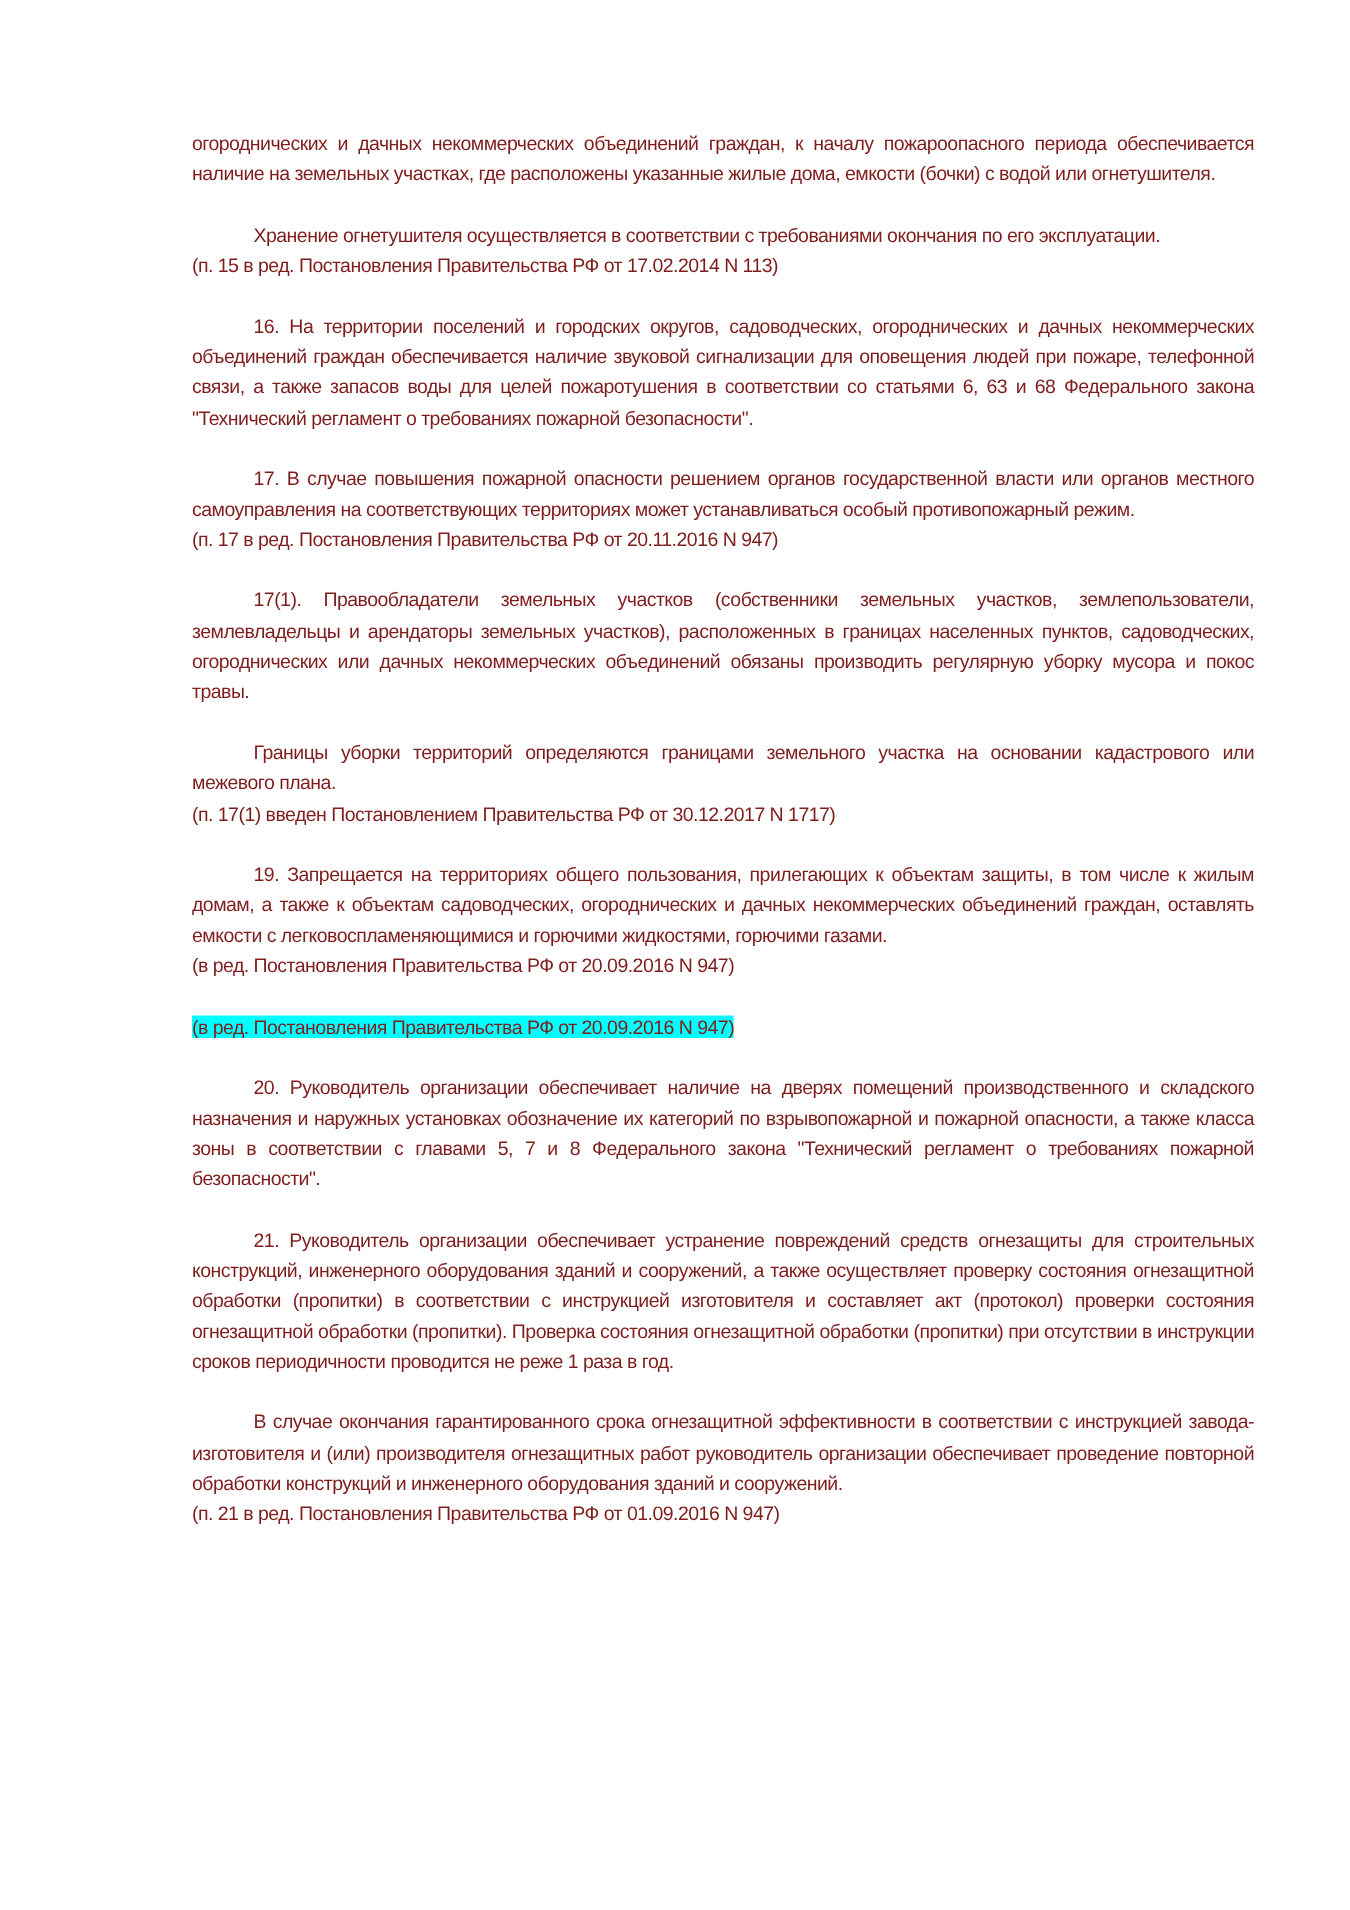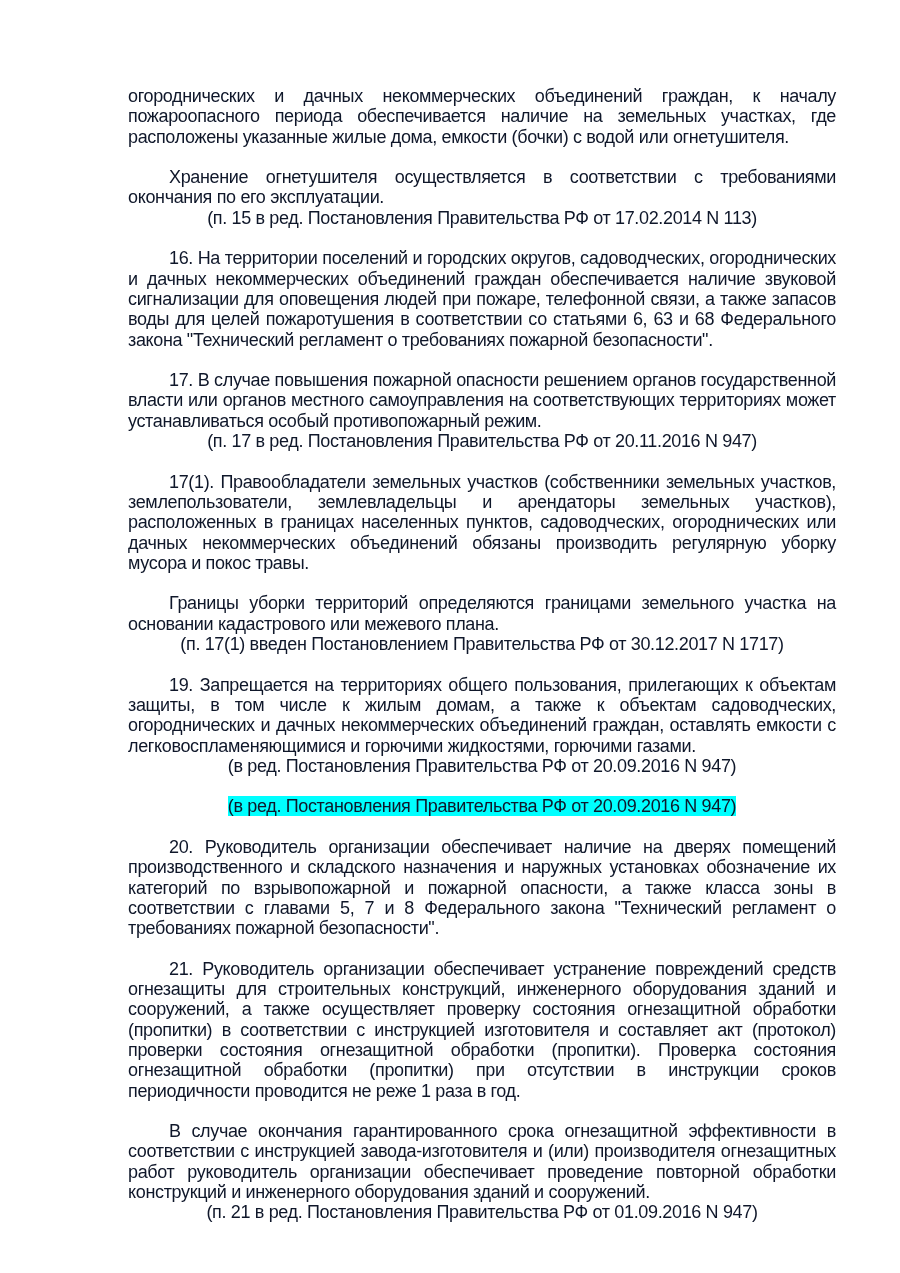--- a/index.html
+++ b/index.html
@@ -1,26 +1,26 @@
 <!DOCTYPE html>
 <html><head>
 <meta charset="utf-8">
 <style>
   html, body { margin: 0; padding: 0; background: #ffffff; }
   body { width: 900px; height: 1273px; position: relative; overflow: hidden; }
   .page {
     position: absolute; left: 128px; top: 86px; width: 708px;
     font-family: "Liberation Sans", sans-serif;
-    font-size: 18px; line-height: 20.3px; color: #0f172a;
+    font-size: 13px; line-height: 20.3px; color: #7f1d1d;
     letter-spacing: -0.35px;
   }
   .p { margin: 0 0 20.3px 0; text-align: justify; text-align-last: left; }
   .p.tight { margin-bottom: 0; }
   .indent { text-indent: 41px; }
-  .ref { margin: 0 0 20.3px 0; text-align: center; }
+  .ref { margin: 0 0 20.3px 0; text-align: left; }
   .hl { background: #00ffff; }
   .block { margin: 0; }
 </style>
 </head>
 <body>
 
 <div class="page">
 
   <div class="block">
     <p class="p">огороднических и дачных некоммерческих объединений граждан, к началу пожароопасного периода обеспечивается наличие на земельных участках, где расположены указанные жилые дома, емкости (бочки) с водой или огнетушителя.</p>

